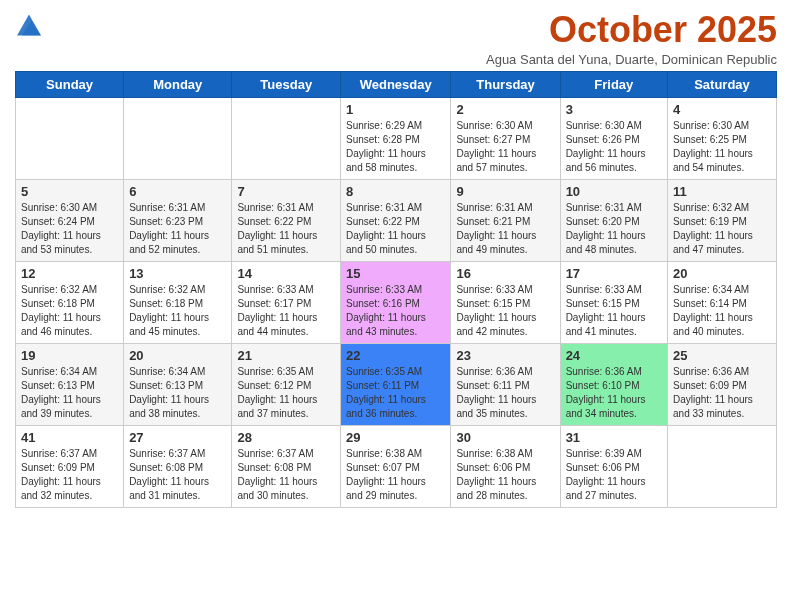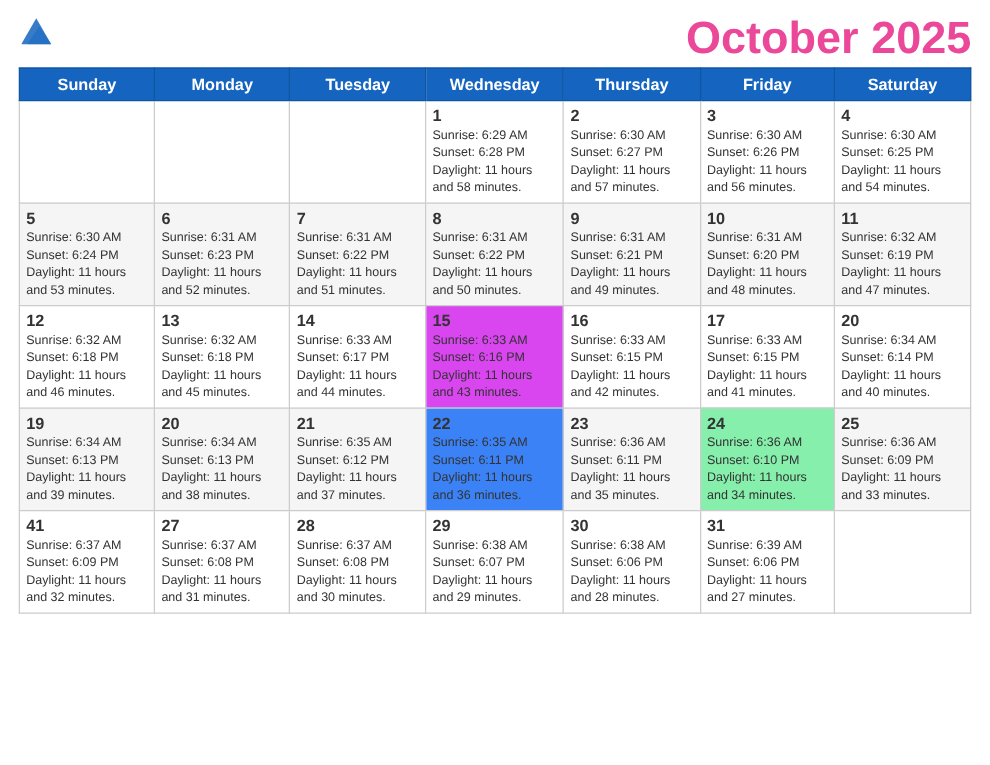--- a/index.html
+++ b/index.html
@@ -38,21 +38,21 @@
       width: 24px;
       height: 22px;
       margin-left: 2px;
     }
     .title-block {
       text-align: right;
     }
     .month-title {
       font-size: 36px;
       font-weight: bold;
-      color: #ec4899;
+      color: #c2410c;
       line-height: 1.1;
     }
     .subtitle {
       font-size: 13px;
       color: #555;
       margin-top: 2px;
     }
     .calendar {
       width: 100%;
       border-collapse: collapse;
@@ -107,20 +107,21 @@
     <div class="logo">
       <div>
         <svg class="logo-icon" viewBox="0 0 30 26" xmlns="http://www.w3.org/2000/svg">
           <polygon points="0,26 15,0 30,26" fill="#1565c0" opacity="0.85"></polygon>
           <polygon points="10,26 22,8 34,26" fill="#1565c0" opacity="0.5" transform="translate(-4,0)"></polygon>
         </svg>
       </div>
     </div>
     <div class="title-block">
       <div class="month-title">October 2025</div>
+      <div class="subtitle">Agua Santa del Yuna, Duarte, Dominican Republic</div>
     </div>
   </div>
 
   <table class="calendar">
     <thead>
       <tr>
       <th>Sunday</th>
           <th>Monday</th>
           <th>Tuesday</th>
           <th>Wednesday</th>
@@ -187,21 +188,21 @@
             <div class="day-info">Sunrise: 6:32 AM<br>Sunset: 6:18 PM<br>Daylight: 11 hours<br>and 46 minutes.</div>
           </td>
           <td style="background: rgb(255, 255, 255);">
             <span class="day-number">13</span>
             <div class="day-info">Sunrise: 6:32 AM<br>Sunset: 6:18 PM<br>Daylight: 11 hours<br>and 45 minutes.</div>
           </td>
           <td style="background: rgb(255, 255, 255);">
             <span class="day-number">14</span>
             <div class="day-info">Sunrise: 6:33 AM<br>Sunset: 6:17 PM<br>Daylight: 11 hours<br>and 44 minutes.</div>
           </td>
-          <td style="background: #d946ef;">
+          <td style="background: #f0abfc;">
             <span class="day-number">15</span>
             <div class="day-info">Sunrise: 6:33 AM<br>Sunset: 6:16 PM<br>Daylight: 11 hours<br>and 43 minutes.</div>
           </td>
           <td style="background: rgb(255, 255, 255);">
             <span class="day-number">16</span>
             <div class="day-info">Sunrise: 6:33 AM<br>Sunset: 6:15 PM<br>Daylight: 11 hours<br>and 42 minutes.</div>
           </td>
           <td style="background: rgb(255, 255, 255);">
             <span class="day-number">17</span>
             <div class="day-info">Sunrise: 6:33 AM<br>Sunset: 6:15 PM<br>Daylight: 11 hours<br>and 41 minutes.</div>

